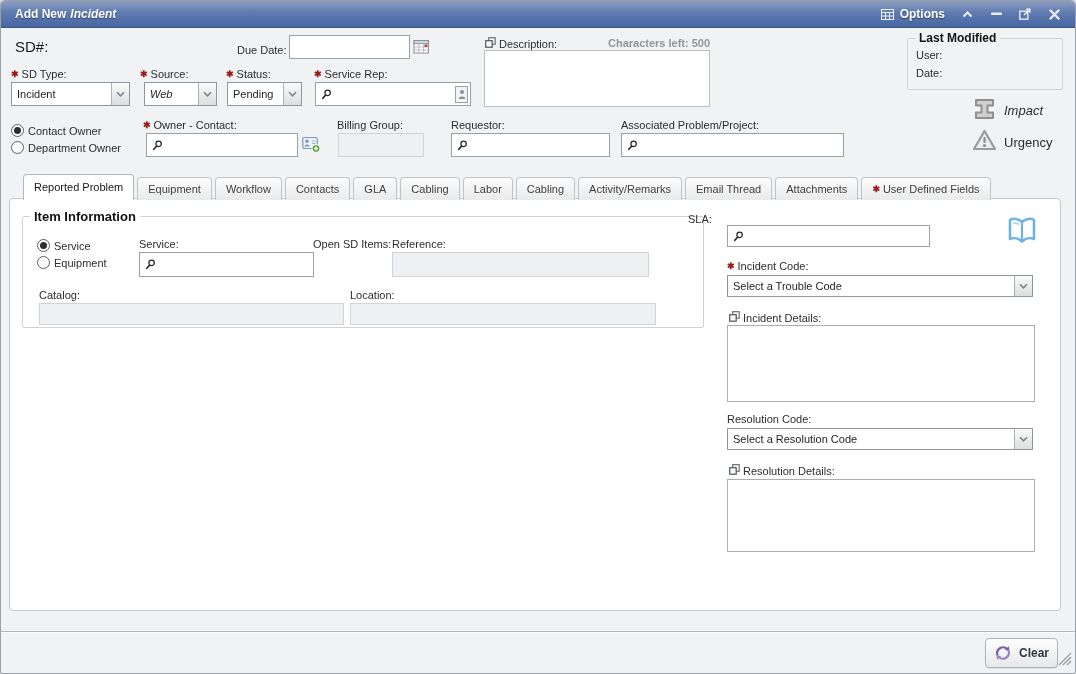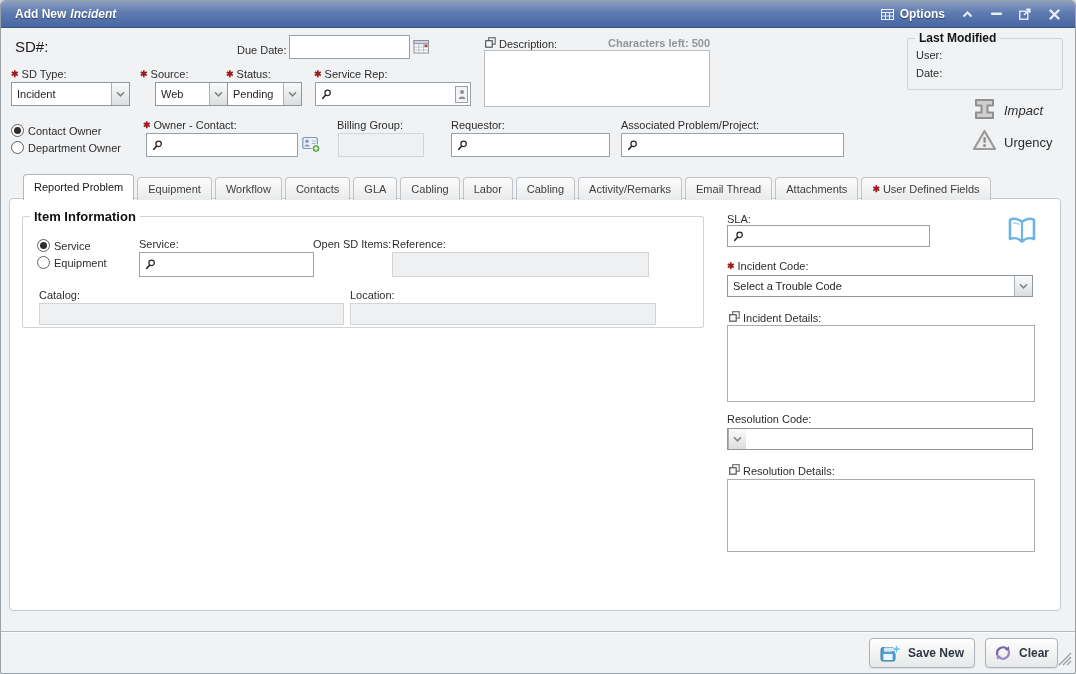--- a/index.html
+++ b/index.html
@@ -142,21 +142,21 @@
   <div class="combo" style="left:10px;top:81px;width:119px;">
     <span class="val">Incident</span>
     <span class="arrow">
         <svg width="9" height="6" viewBox="0 0 9 6">
           <polyline points="1,1.2 4.5,4.8 8,1.2" fill="none" stroke="#7d8288" stroke-width="1.5"></polyline>
         </svg>
       </span>
   </div>
 
   <div class="lbl" style="left:139px;top:67px;"><span class="ast">✱</span><span>Source:</span></div>
-  <div class="combo" style="left:154px;top:81px;width:73px;">
+  <div class="combo" style="left:143px;top:81px;width:73px;font-style:italic;">
     <span class="val">Web</span>
     <span class="arrow">
         <svg width="9" height="6" viewBox="0 0 9 6">
           <polyline points="1,1.2 4.5,4.8 8,1.2" fill="none" stroke="#7d8288" stroke-width="1.5"></polyline>
         </svg>
       </span>
   </div>
 
   <div class="lbl" style="left:225px;top:67px;"><span class="ast">✱</span><span>Status:</span></div>
   <div class="combo" style="left:226px;top:81px;width:75px;">
@@ -291,21 +291,21 @@
       <div class="lbl" style="left:290px;top:21px;">Open SD Items:</div>
       <div class="lbl" style="left:369px;top:21px;">Reference:</div>
       <div class="dinput" style="left:369px;top:35px;width:257px;height:25px;"></div>
 
       <div class="lbl" style="left:16px;top:72px;">Catalog:</div>
       <div class="dinput" style="left:16px;top:86px;width:305px;height:22px;"></div>
       <div class="lbl" style="left:327px;top:72px;">Location:</div>
       <div class="dinput" style="left:327px;top:86px;width:306px;height:22px;"></div>
     </div>
 
-    <div class="lbl" style="left:717px;top:14px;text-align:right;">SLA:</div>
+    <div class="lbl" style="left:678px;top:14px;text-align:right;">SLA:</div>
     <div class="sinput" style="left:717px;top:26px;width:203px;height:22px;">
       <span style="display:flex;margin-right:3px;">
           <svg width="11" height="11" viewBox="0 0 11 11">
             <circle cx="6.6" cy="3.9" r="2.7" fill="none" stroke="#2b2b2b" stroke-width="1.3"></circle>
             <line x1="4.5" y1="6.2" x2="1.8" y2="9.3" stroke="#2b2b2b" stroke-width="1.7" stroke-linecap="round"></line>
           </svg>
         </span>
       <input value="" style="">
     </div>
     <span class="iconbtn" style="left:995px;top:16px;">
@@ -330,50 +330,40 @@
       <svg width="11" height="11" viewBox="0 0 11 11">
           <rect x="3.7" y="0.7" width="6.5" height="6.5" fill="none" stroke="#6b7075" stroke-width="1.2"></rect>
           <rect x="0.7" y="3.7" width="6.5" height="6.5" fill="#f7f8f9" stroke="#50565b" stroke-width="1.2"></rect>
         </svg>
     </span>
     <div class="lbl" style="left:733px;top:113px;">Incident Details:</div>
     <textarea class="ta" style="left: 717px; top: 126px; width: 308px; height: 77px; border-color: rgb(169, 174, 179);"></textarea>
 
     <div class="lbl" style="left:717px;top:214px;">Resolution Code:</div>
     <div class="combo" style="left:717px;top:229px;width:306px;height:22px;">
+      <span class="val">Select a Resolution Code</span>
       <span class="arrow">
           <svg width="9" height="6" viewBox="0 0 9 6">
             <polyline points="1,1.2 4.5,4.8 8,1.2" fill="none" stroke="#7d8288" stroke-width="1.5"></polyline>
           </svg>
         </span>
     </div>
 
     <span class="iconbtn" style="left:719px;top:265px;">
       <svg width="11" height="11" viewBox="0 0 11 11">
           <rect x="3.7" y="0.7" width="6.5" height="6.5" fill="none" stroke="#6b7075" stroke-width="1.2"></rect>
           <rect x="0.7" y="3.7" width="6.5" height="6.5" fill="#f7f8f9" stroke="#50565b" stroke-width="1.2"></rect>
         </svg>
     </span>
     <div class="lbl" style="left:733px;top:266px;">Resolution Details:</div>
     <textarea class="ta" style="left: 717px; top: 280px; width: 308px; height: 73px; border-color: rgb(169, 174, 179);"></textarea>
   </div>
 
   <div class="footer-divider"></div>
 
-  <div class="btn" style="left:868px;top:637px;width:106px;">
-    <span style="display:flex;">
-      <svg width="21" height="19" viewBox="0 0 21 19">
-          <rect x="1" y="3.5" width="14" height="13.5" rx="2" fill="#4da0d4" stroke="#3a7fab"></rect>
-          <rect x="4" y="3.5" width="8" height="4.2" fill="#d4e9f6"></rect>
-          <rect x="3.4" y="10" width="9.2" height="6" fill="#eef6fb"></rect>
-          <path d="M15.2 1.2 h2.6 v2.6 h2.6 v2.6 h-2.6 v2.6 h-2.6 V6.4 h-2.6 V3.8 h2.6 Z" fill="#6fc0ea" stroke="#fff" stroke-width="1"></path>
-        </svg>
-    </span>
-    <span>Save New</span>
-  </div>
 
   <div class="btn" style="left:984px;top:637px;width:73px;">
     <span style="display:flex;">
       <svg width="18" height="16" viewBox="0 0 18 16">
           <path d="M3.2 9.5 A6 6 0 0 1 13.4 4.2" fill="none" stroke="#7a62a8" stroke-width="2.2" stroke-linecap="round"></path>
           <polygon points="14.8,1.2 15.6,6 10.9,5.1" fill="#7a62a8"></polygon>
           <path d="M14.8 6.5 A6 6 0 0 1 4.6 11.8" fill="none" stroke="#9c85c4" stroke-width="2.2" stroke-linecap="round"></path>
           <polygon points="3.2,14.8 2.4,10 7.1,10.9" fill="#9c85c4"></polygon>
         </svg>
     </span>

